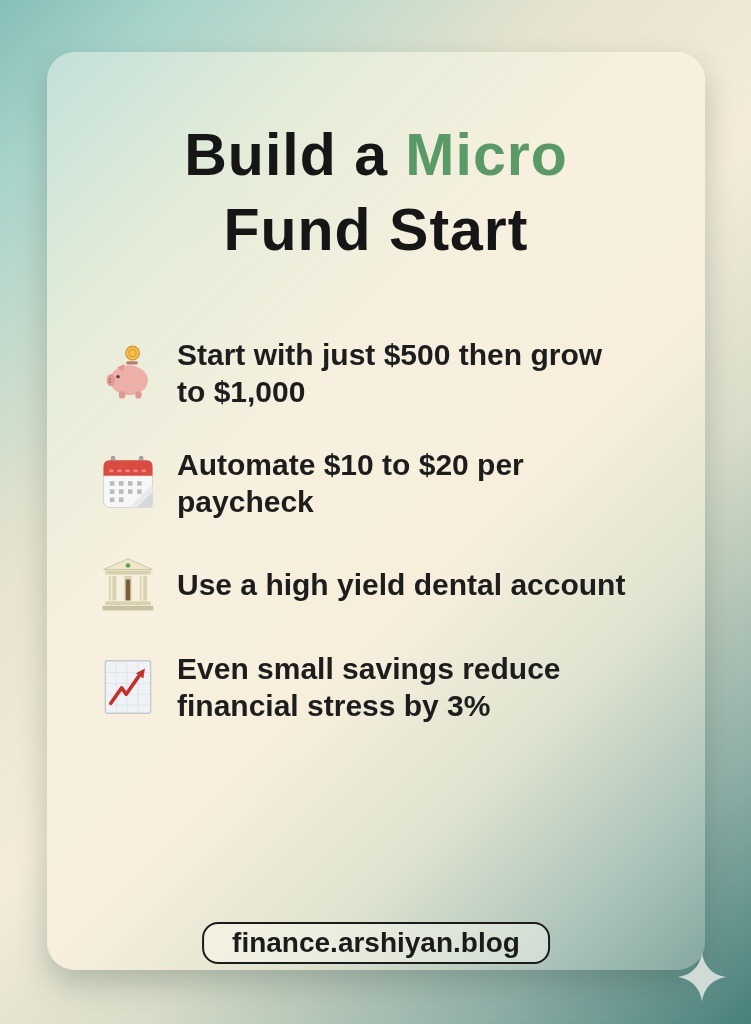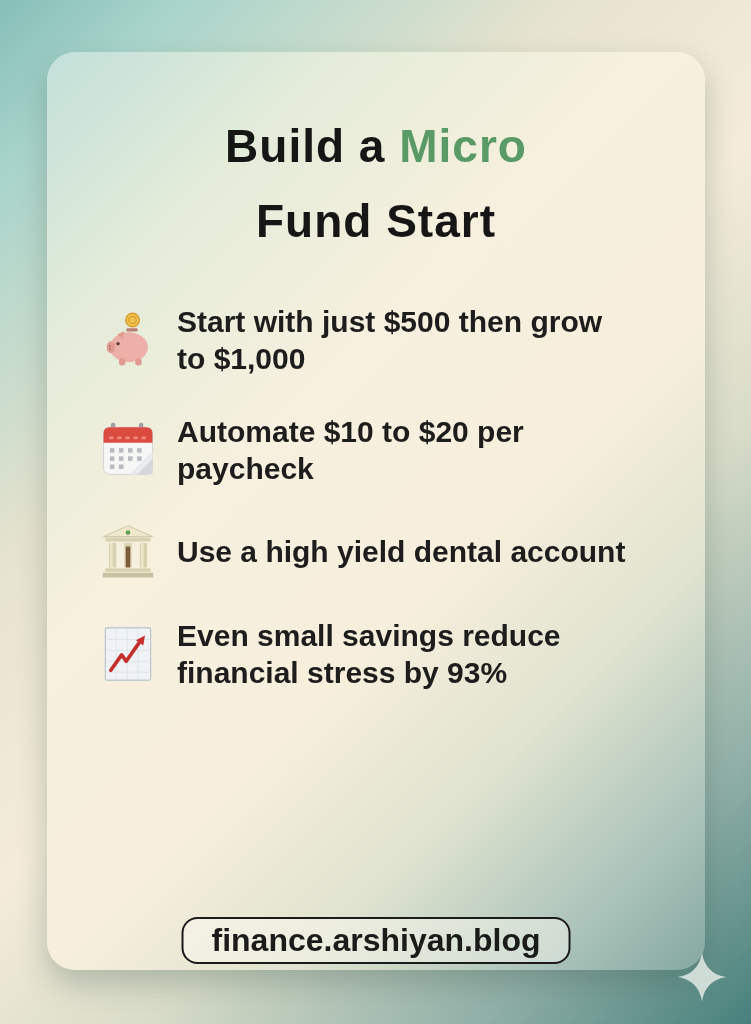--- a/index.html
+++ b/index.html
@@ -11,42 +11,42 @@
   .card{
     position:absolute;left:47px;top:52px;width:658px;height:918px;
     border-radius:28px;
     background:linear-gradient(135deg,#c2e0d9 0%,#e3ecd9 18%,#f7f0de 38%,#f7efdc 58%,#dfe3cf 74%,#a9c2b9 90%,#84a8a0 100%);
     box-shadow:0 14px 30px rgba(50,75,70,0.28);
     box-sizing:border-box;
     padding-top:26px;
   }
   .title{
     text-align:center;
-    font-size:46px;line-height:75px;font-weight:800;
+    font-size:59px;line-height:75px;font-weight:800;
     letter-spacing:1px;color:#161616;
   }
   .title .t-line{display:block;}
   .title .green{color:#5a9a66;}
   .tips{
     display:flex;flex-direction:column;gap:36px;
-    margin-top:44px;padding-left:52px;padding-right:23px;
+    margin-top:68px;padding-left:52px;padding-right:23px;
   }
   .tip{display:flex;align-items:center;gap:20px;}
   .tip-icon{width:58px;height:58px;flex:0 0 58px;}
   .tip-icon svg{width:100%;height:100%;display:block;}
   .tip-text{
     font-size:30px;line-height:37px;font-weight:600;color:#1d1d1d;
     white-space:pre-line;
   }
   .footer-pill{
     position:absolute;left:50%;bottom:6px;transform:translateX(-50%);
     border:2.5px solid #1b1b1b;border-radius:16px;
     background:rgba(252,250,242,0.45);
     padding:3px 28px;
-    font-size:32px;font-weight:600;color:#1b1b1b;white-space:nowrap;
+    font-size:28px;font-weight:600;color:#1b1b1b;white-space:nowrap;
   }
   .sparkle{
     position:absolute;left:676px;top:951px;width:52px;height:52px;
   }
   .sparkle svg{width:100%;height:100%;display:block;}
 </style>
 </head>
 <body>
 
 <div class="card">
@@ -143,21 +143,21 @@
               <line x1="8" y1="52" x2="56" y2="52"></line>
             <line x1="19" y1="4" x2="19" y2="60"></line>
               <line x1="31" y1="4" x2="31" y2="60"></line>
               <line x1="43" y1="4" x2="43" y2="60"></line>
           </g>
           <polyline points="13,50 25,33 30,40 44,20" fill="none" stroke="#c5302c" stroke-width="4" stroke-linecap="round" stroke-linejoin="round"></polyline>
           <polygon points="50.7,11.5 48.9,22.6 40.8,16.7" fill="#c5302c"></polygon>
         </svg>
       </span>
       <span class="tip-text">Even small savings reduce
-financial stress by 93%</span>
+financial stress by 3%</span>
     </div>
 
   </div>
 
   <div class="footer-pill">finance.arshiyan.blog</div>
 </div>
 
 <span class="sparkle">
   <svg viewBox="0 0 64 64">
     <path d="M32 2 C34.5 19 45 29.5 62 32 C45 34.5 34.5 45 32 62 C29.5 45 19 34.5 2 32 C19 29.5 29.5 19 32 2 Z" fill="#cfdbd5"></path>

